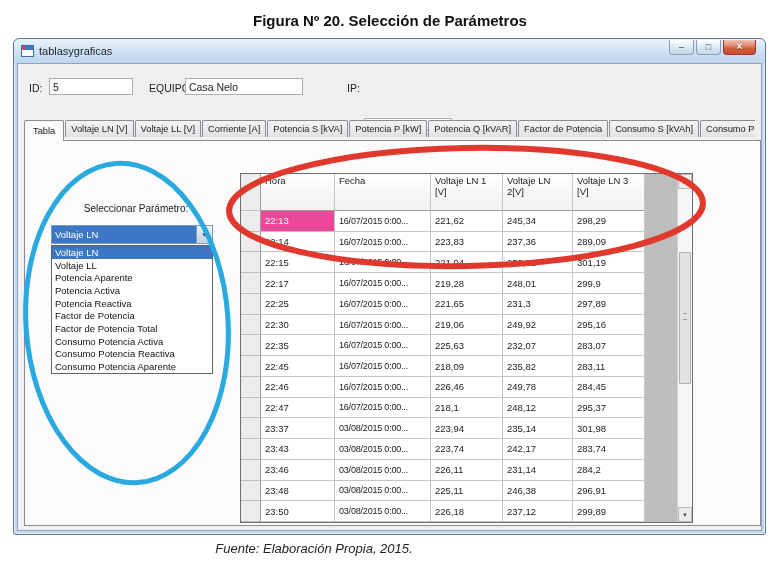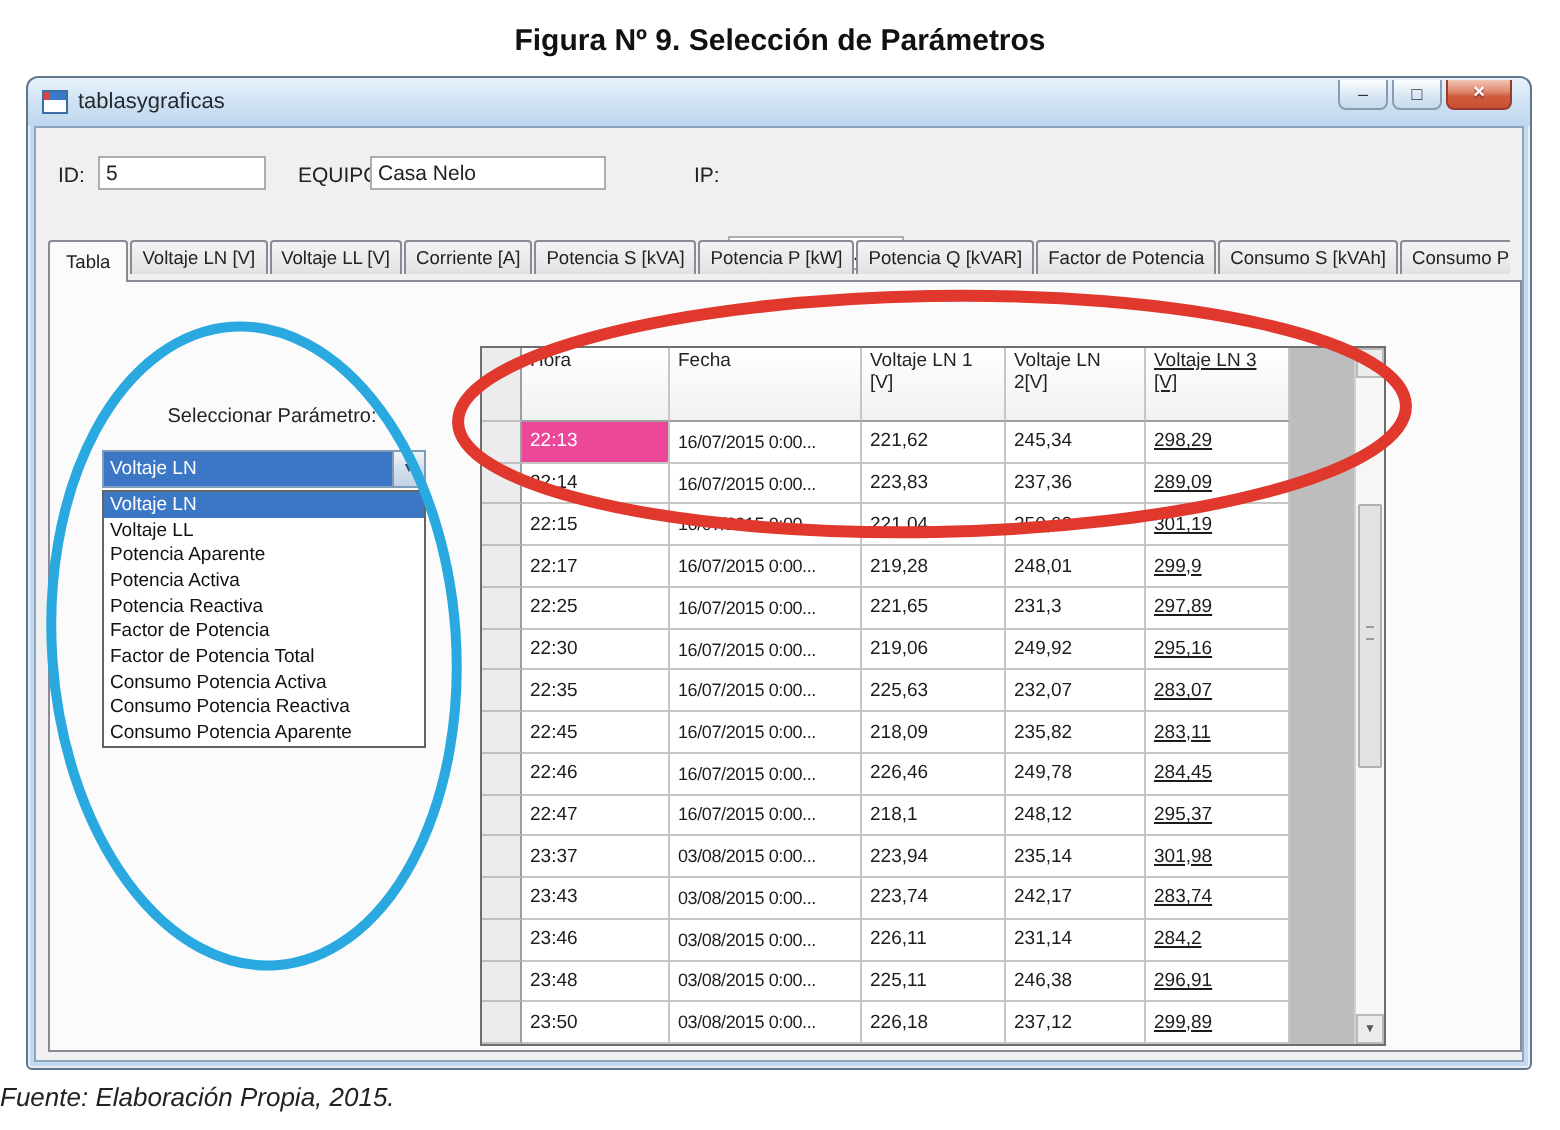--- a/index.html
+++ b/index.html
@@ -10,21 +10,21 @@
     font-family: "Liberation Sans", sans-serif;
     color: #1a1a1a;
     overflow: hidden;
   }
   .figure-title {
     position:absolute; top:12px; left:0; width:780px;
     text-align:center; font-weight:bold; font-size:15px; color:#111;
   }
   .figure-source {
     position:absolute; top:541px; left:0; width:628px;
-    text-align:left; font-style:italic; font-size:13px; color:#222;
+    text-align:center; font-style:italic; font-size:13px; color:#222;
   }
 
   
   .app-window {
     position:absolute; left:13px; top:38px; width:753px; height:497px;
     background:#c3d9ee;
     border:1px solid #5f7genericfff;
     border:1px solid #61778e;
     border-radius:6px 6px 3px 3px;
     box-shadow: inset 0 0 0 1px rgba(255,255,255,.55);
@@ -146,21 +146,21 @@
   .cell {
     background:#fff; display:flex; align-items:center; padding-left:4px;
     white-space:nowrap; color:#1c1c1c;
   }
   .cell.selected { background:#ec4899; color:#fff; }
   .w-hora { width:74px; flex:0 0 74px; }
   .w-fecha { width:96px; flex:0 0 96px; font-size:9px; letter-spacing:-0.2px; }
   .hdrcell.w-fecha { font-size:9.5px; letter-spacing:0; }
   .w-v1 { width:72px; flex:0 0 72px; }
   .w-v2 { width:70px; flex:0 0 70px; }
-  .w-v3 { width:72px; flex:0 0 72px;text-decoration:underline; }
+  .w-v3 { width:72px; flex:0 0 72px; }
 
   .v-scrollbar {
     position:absolute; top:0; right:0; bottom:0; width:15px;
     background:#f6f6f6; border-left:1px solid #d0d0d0;
   }
   .scroll-btn {
     position:absolute; left:0; right:0; height:15px; background:#ececec;
     border:1px solid #b9b9b9; display:flex; align-items:center; justify-content:center;
     font-size:6px; color:#555;
   }
@@ -176,21 +176,21 @@
   }
 
   .annotation-overlay {
     position:absolute; left:0; top:0; width:780px; height:565px;
     pointer-events:none; z-index:40;
   }
 </style>
 </head>
 <body>
 
-<div class="figure-title">Figura Nº 9. Selección de Parámetros</div>
+<div class="figure-title">Figura Nº 20. Selección de Parámetros</div>
 
 <div class="app-window">
   <div class="titlebar">
     <div class="app-icon"></div>
     <div class="window-title">tablasygraficas</div>
   </div>
   <div class="window-buttons">
     <div class="winbtn min">–</div>
     <div class="winbtn max">□</div>
     <div class="winbtn close">×</div>

